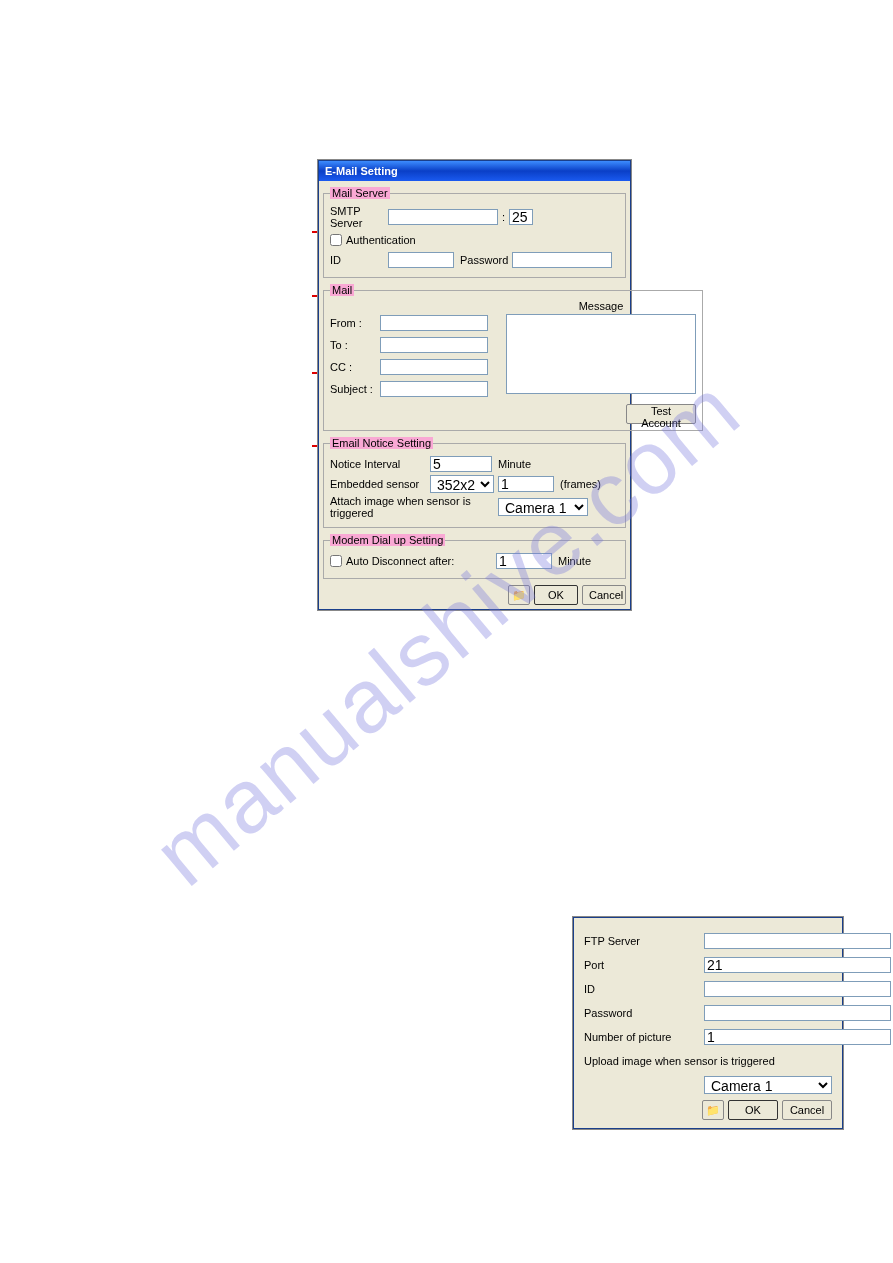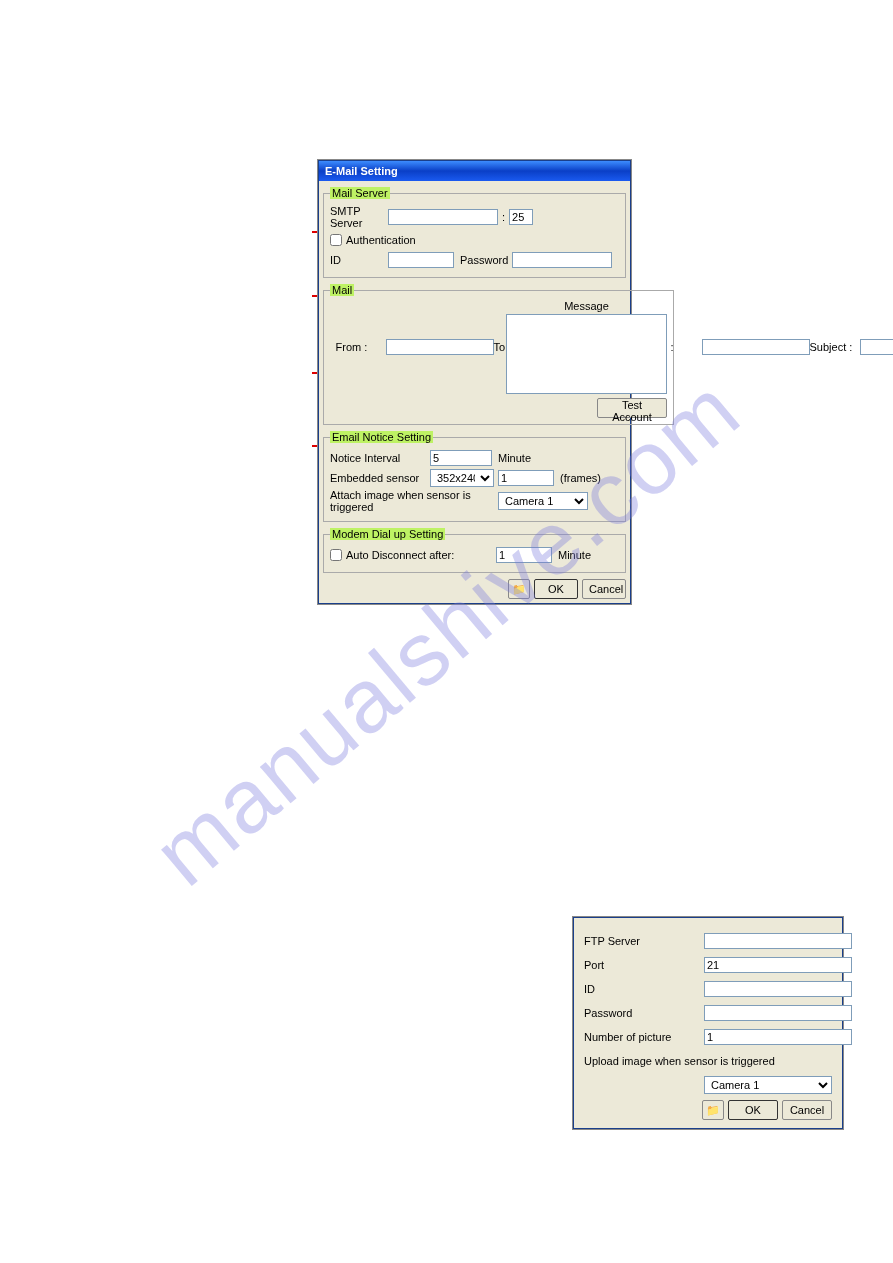--- a/index.html
+++ b/index.html
@@ -46,37 +46,37 @@
   fieldset {
     border: 1px solid #aaa;
     margin: 2px 0 6px 0;
     padding: 4px 6px 6px 6px;
     position: relative;
   }
   fieldset legend {
     font-size: 11px;
     color: #000;
     padding: 0 2px;
-    background: #bef264;
+    background: #f9a8d4;
   }
   .row {
     display: flex;
     align-items: center;
     margin: 2px 0;
     min-height: 18px;
   }
   .lbl {
     flex: 0 0 auto;
     color: #000;
   }
   input[type="text"], textarea, select {
     background: #fff;
     border: 1px solid #7f9db9;
     height: 16px;
-    font-size: 11px;
+    font-size: 14px;
     padding: 0 2px;
   }
   textarea {
     height: 80px;
     resize: none;
   }
   select {
     height: 18px;
   }
   input[type="checkbox"] {
@@ -124,21 +124,21 @@
   }
   
   #ftp-dialog {
     left: 573px;
     top: 917px;
     width: 270px;
   }
   #ftp-dialog .titlebar { font-weight: bold; }
   #ftp-dialog .row { margin: 6px 0; }
   #ftp-dialog .lbl { width: 120px; }
-  .mail-left { display:flex; flex-direction:row; width:170px; }
+  .mail-left { display:flex; flex-direction:column; width:170px; }
   .mail-right { flex:1; display:flex; flex-direction:column; margin-left:6px;}
 </style>
 </head>
 <body>
 
 <div class="watermark">manualshive.com</div>
 
 <div class="red-mark" style="left:312px; top:231px;"></div>
 <div class="red-mark" style="left:312px; top:295px;"></div>
 <div class="red-mark" style="left:312px; top:372px;"></div>

